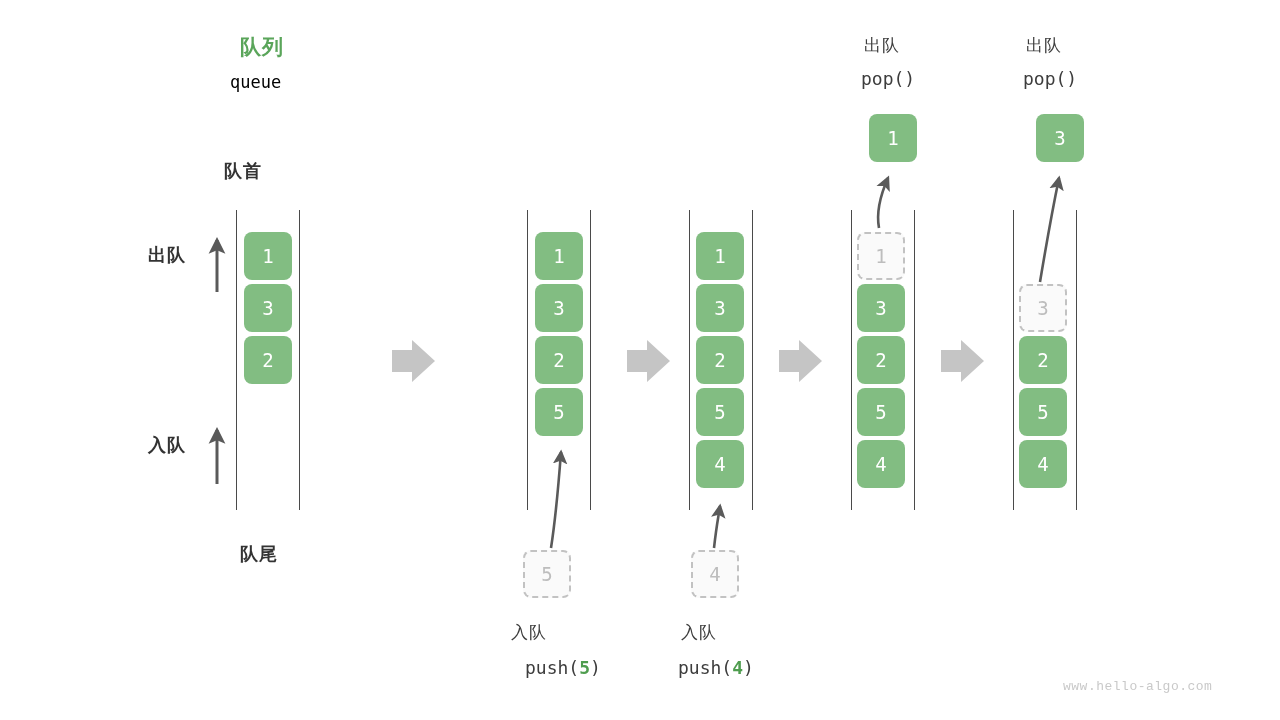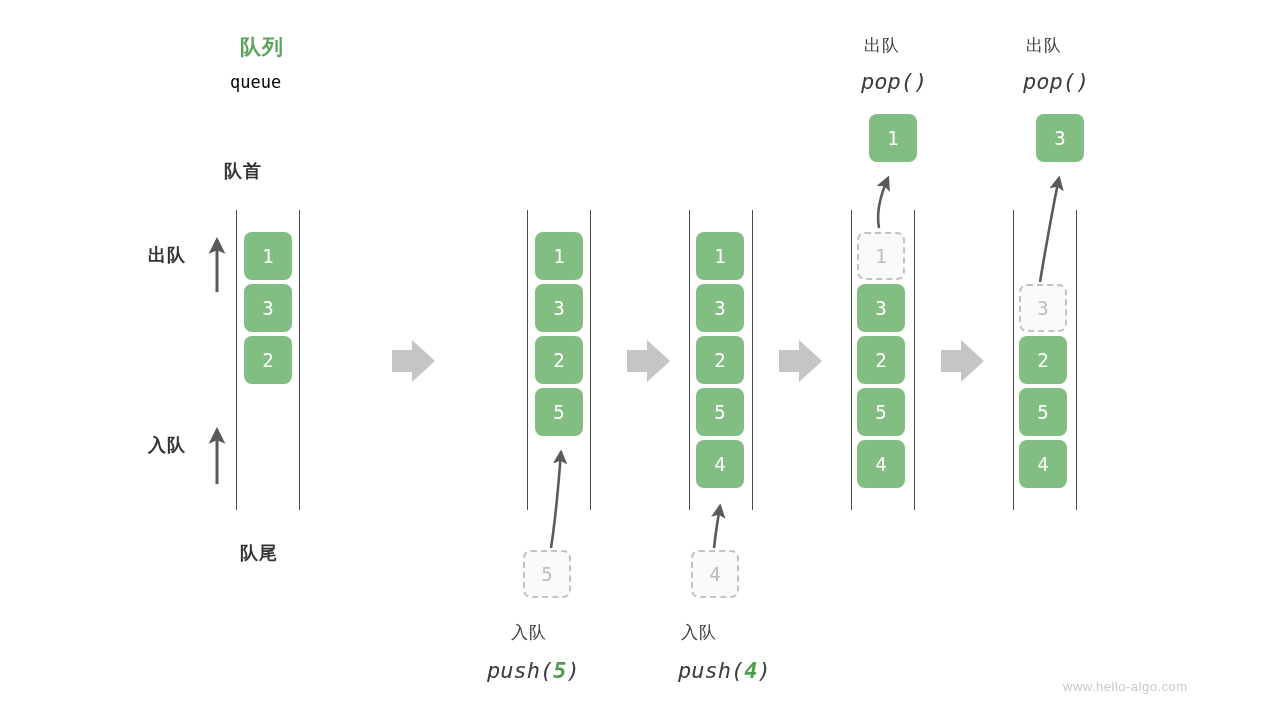--- a/index.html
+++ b/index.html
@@ -42,33 +42,32 @@
     font-weight: 700;
     color: #333333;
     letter-spacing: 1px;
   }
   .op-cn {
     font-size: 17px;
     color: #3d3d3d;
     letter-spacing: 1px;
   }
   .op-code {
-    font-size: 22px;
+    font-size: 18px;
     font-family: "DejaVu Sans Mono", "Liberation Mono", monospace;
     color: #3d3d3d;
     letter-spacing: 0px;
-    font-style: italic;
   }
   .op-code .hl {
     color: #4f9d4f;
     font-weight: 700;
   }
   .watermark {
     font-size: 13px;
-    font-family: Liberation Sans, sans-serif;
+    font-family: Liberation Mono, monospace;
     color: #c9c9c9;
     letter-spacing: 0.5px;
   }
   
   .rail {
     position: absolute;
     width: 1px;
     background: #4a4a4a;
   }
   
@@ -103,32 +102,32 @@
 </style>
 </head>
 <body>
 
 <div class="stage">
 
   <div class="t title-cn" style="left:240px; top:34px;">队列</div>
   <div class="t title-en" style="left:230px; top:72px;">queue</div>
 
   <div class="t label-bold" style="left:224px; top:160px;">队首</div>
-  <div class="t label-bold" style="left:240px; top:543px;font-family:Liberation Mono, monospace;">队尾</div>
+  <div class="t label-bold" style="left:240px; top:543px;">队尾</div>
   <div class="t label-bold" style="left:148px; top:244px;">出队</div>
   <div class="t label-bold" style="left:148px; top:434px;">入队</div>
 
   <div class="t op-cn" style="left:864px; top:35px;">出队</div>
   <div class="t op-code" style="left:861px; top:68px;"><span>pop(</span><span class="hl"></span><span>)</span></div>
 
   <div class="t op-cn" style="left:1026px; top:35px;">出队</div>
   <div class="t op-code" style="left:1023px; top:68px;"><span>pop(</span><span class="hl"></span><span>)</span></div>
 
   <div class="t op-cn" style="left:511px; top:622px;">入队</div>
-  <div class="t op-code" style="left:487px; top:657px;"><span>push(</span><span class="hl">5</span><span>)</span></div>
+  <div class="t op-code" style="left:525px; top:657px;"><span>push(</span><span class="hl">5</span><span>)</span></div>
 
   <div class="t op-cn" style="left:681px; top:622px;">入队</div>
   <div class="t op-code" style="left:678px; top:657px;"><span>push(</span><span class="hl">4</span><span>)</span></div>
 
   <div>
     <div class="rail" style="left:236px; top:210px; height:300px;"></div>
     <div class="rail" style="left:299px; top:210px; height:300px;"></div>
     <div class="cell" style="left:244px; top:232px;">1</div>
     <div class="cell" style="left:244px; top:284px;">3</div>
     <div class="cell" style="left:244px; top:336px;">2</div>

